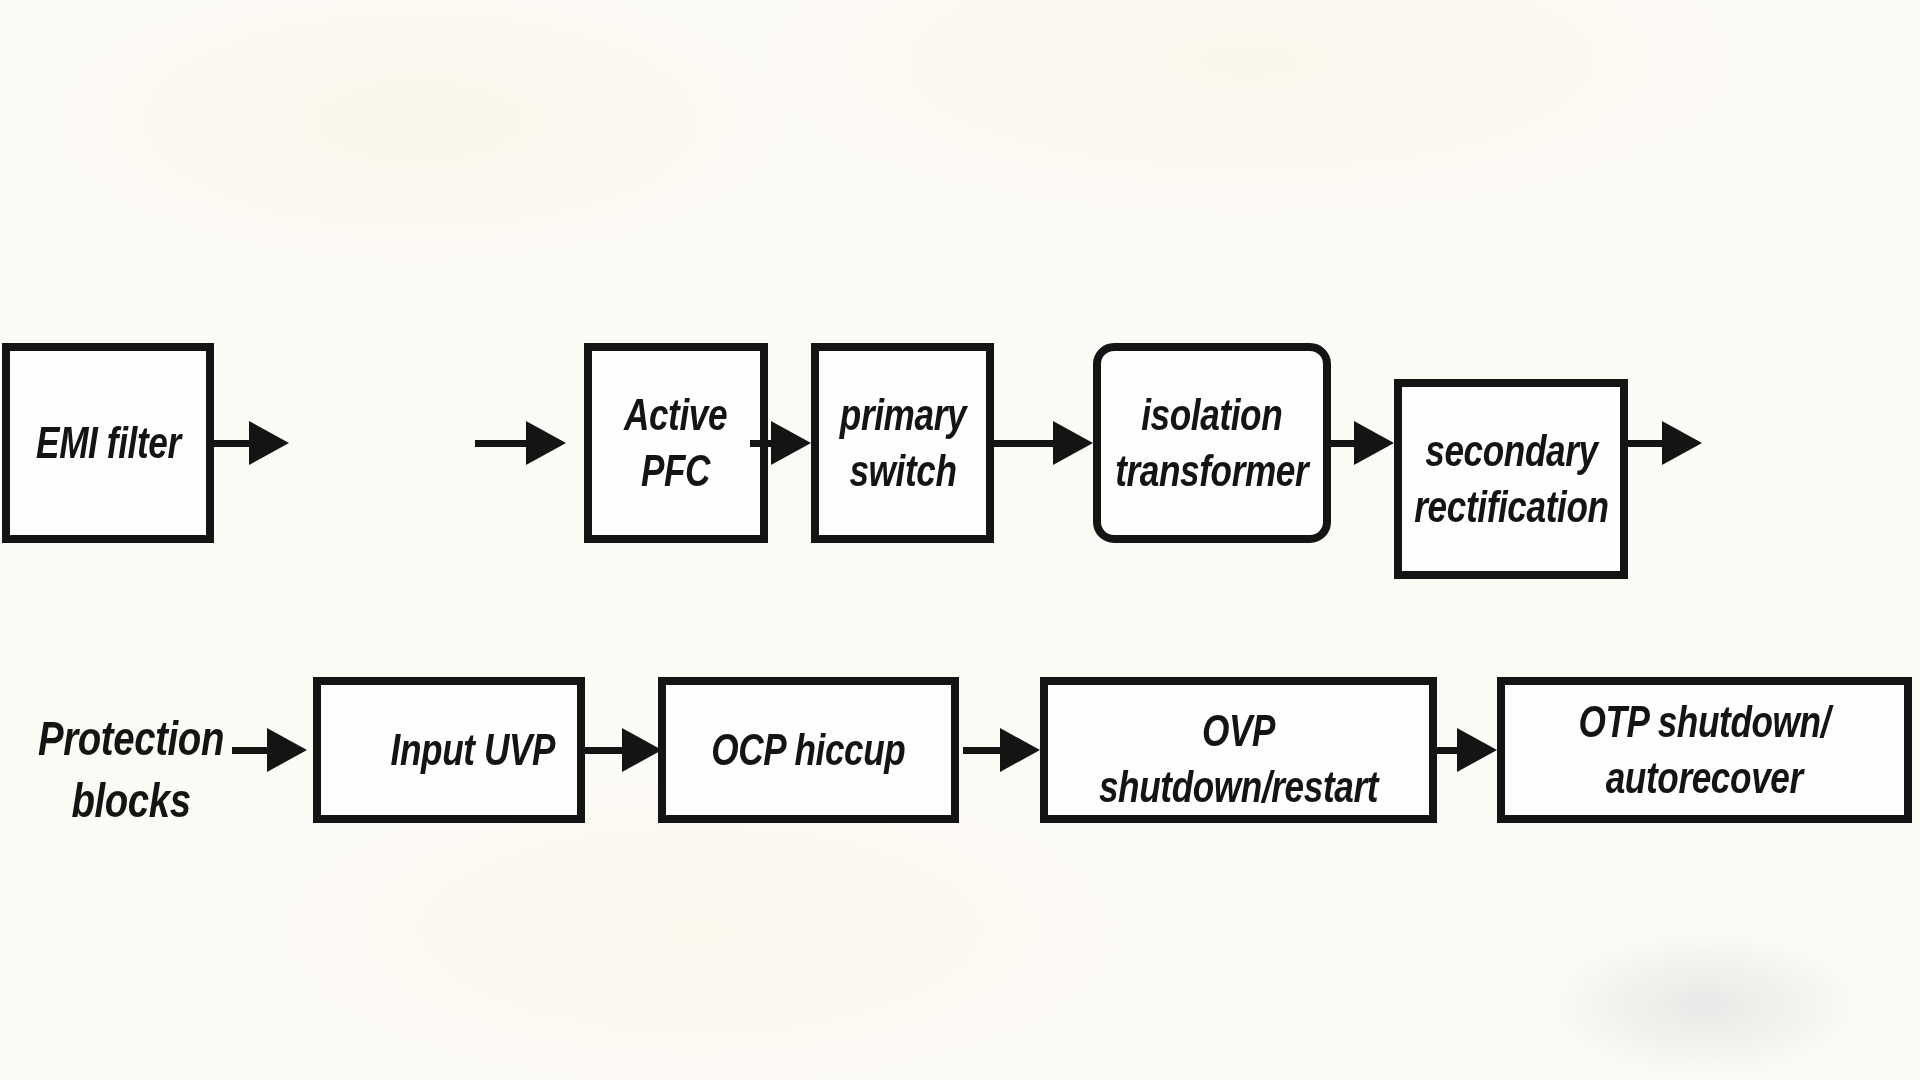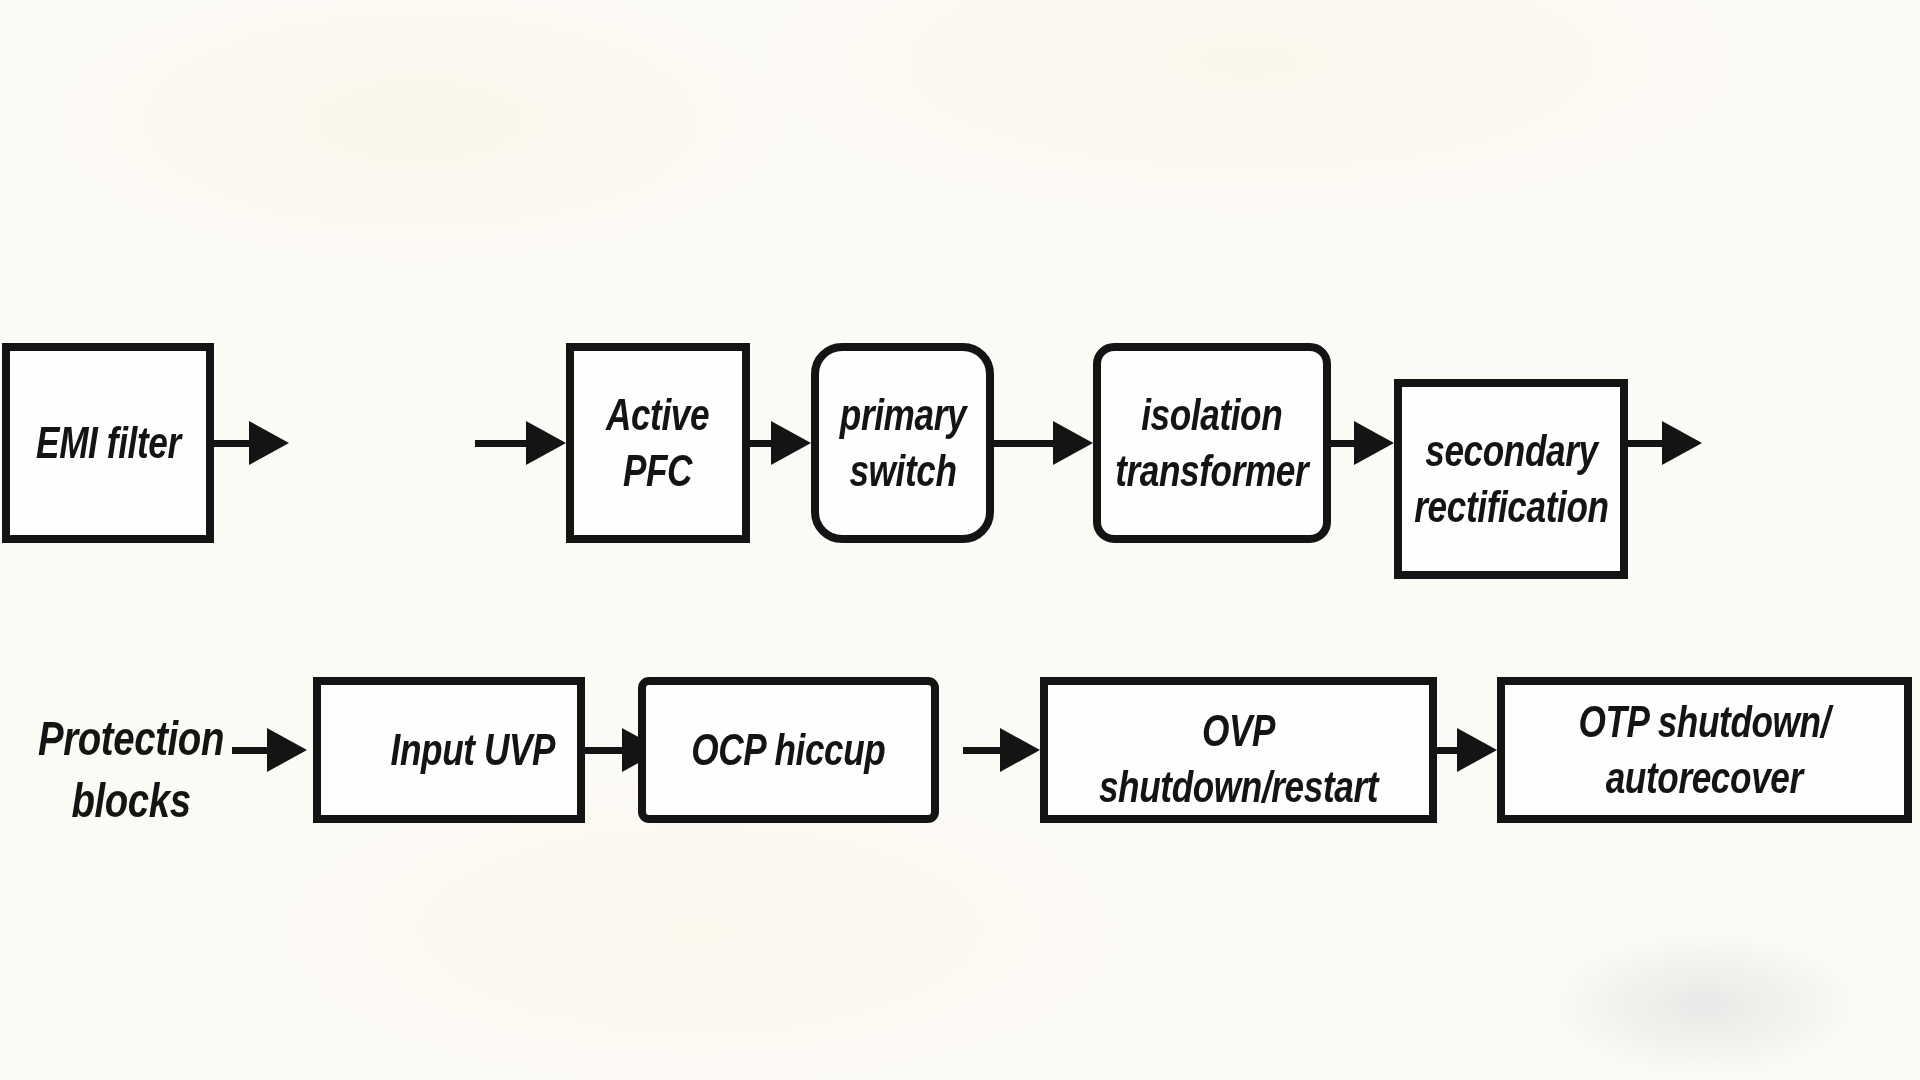--- a/index.html
+++ b/index.html
@@ -102,31 +102,31 @@
     <i class="shaft"></i>
     <i class="head"></i>
   </div>
 
 
   <div class="arrow a1" style="left:475px;width:91px;">
     <i class="shaft"></i>
     <i class="head"></i>
   </div>
 
-  <div class="box r1" style="left:566px;width:184px;">
+  <div class="box r1" style="left:584px;width:184px;">
     <span class="txt">Active
 PFC</span>
   </div>
 
   <div class="arrow a1" style="left:750px;width:61px;">
     <i class="shaft"></i>
     <i class="head"></i>
   </div>
 
-  <div class="box r1" style="left:811px;width:183px;border-radius:31px;">
+  <div class="box r1" style="left:811px;width:183px;">
     <span class="txt">primary
 switch</span>
   </div>
 
   <div class="arrow a1" style="left:994px;width:99px;">
     <i class="shaft"></i>
     <i class="head"></i>
   </div>
 
   <div class="box r1" style="left:1093px;width:238px;border-radius:21px;">
@@ -160,21 +160,21 @@
 
   <div class="box r2" style="left:313px;width:272px;padding-left:48px;">
     <span class="txt">Input UVP</span>
   </div>
 
   <div class="arrow a2" style="left:585px;width:77px;">
     <i class="shaft"></i>
     <i class="head"></i>
   </div>
 
-  <div class="box r2" style="left:638px;width:301px;border-radius:11px;">
+  <div class="box r2" style="left:658px;width:301px;">
     <span class="txt">OCP hiccup</span>
   </div>
 
   <div class="arrow a2" style="left:963px;width:77px;">
     <i class="shaft"></i>
     <i class="head"></i>
   </div>
 
   <div class="box r2" style="left:1040px;width:397px;align-items:flex-end;">
     <span class="txt">OVP shutdown/restart</span>

